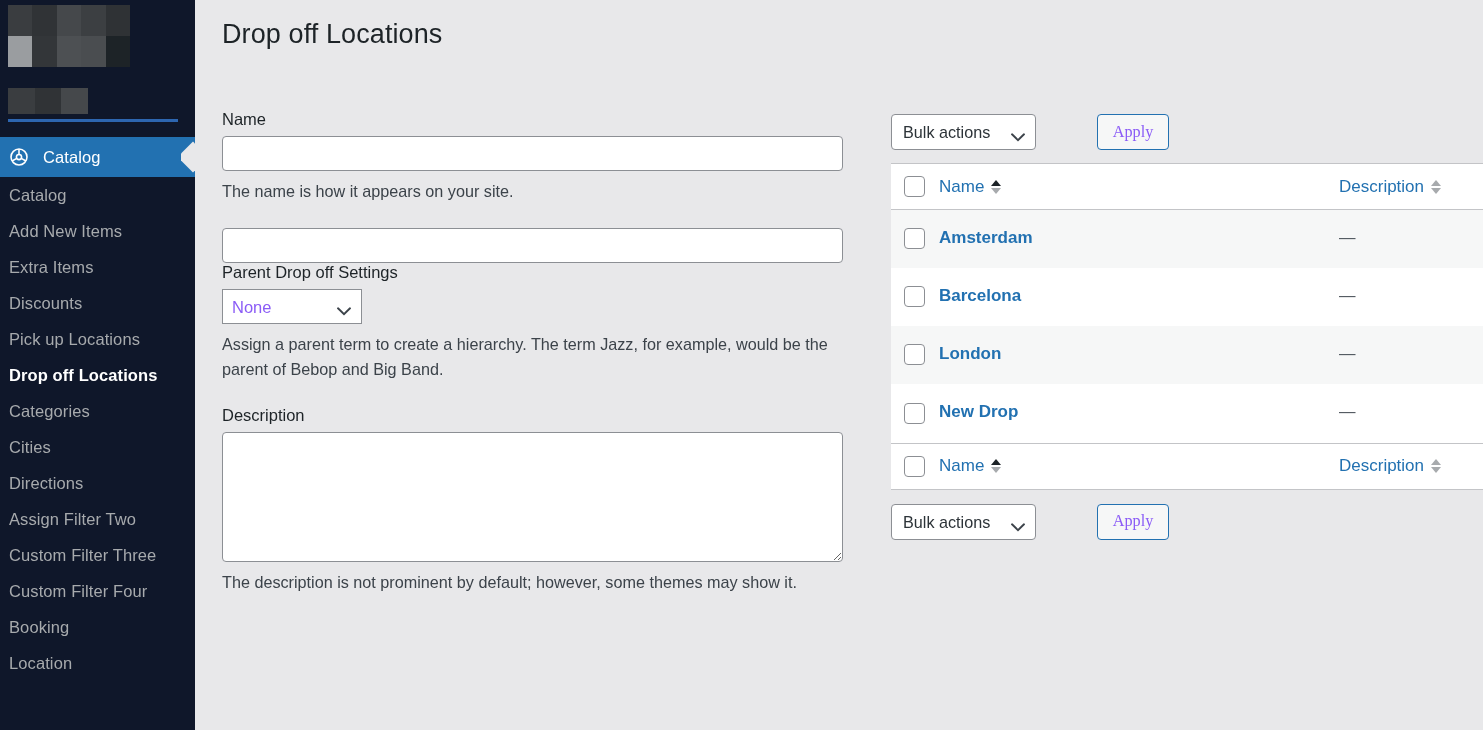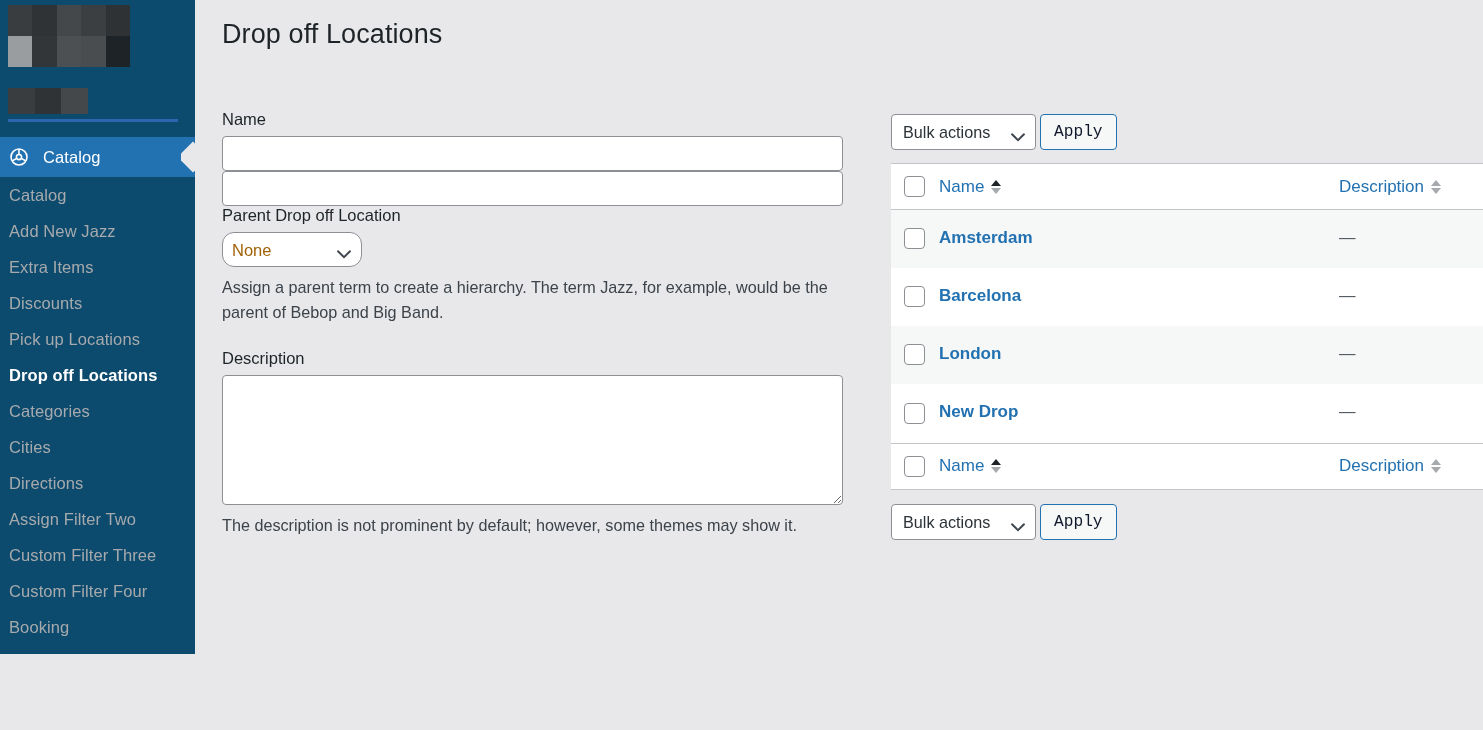--- a/index.html
+++ b/index.html
@@ -11,22 +11,22 @@
     background: #e8e8ea;
     font-family: "Liberation Sans", sans-serif;
     -webkit-font-smoothing: antialiased;
   }
 
   #app { position: relative; width: 1483px; height: 730px; }
 
   
   #sidebar {
     position: absolute; left: 0; top: 0;
-    width: 195px; height: 654px;
-    background: #0c4a6e;
+    width: 195px; height: 730px;
+    background: #0f172a;
     overflow: hidden;
   }
   .redact-block { position: absolute; }
   .redact-row { display: flex; }
   .rp { height: 100%; }
 
   #redact-top { left: 8px; top: 5px; width: 122px; height: 62px; }
   #redact-mid { left: 8px; top: 88px; width: 80px; height: 26px; }
   .blue-divider {
     position: absolute; left: 8px; top: 119px;
@@ -108,24 +108,24 @@
   .help-text {
     font-size: 16.2px; color: #3c434a; line-height: 25px;
     margin: 8px 0 24px 0; max-width: 625px;
   }
   .select-wrap { position: relative; display: inline-block; }
   .select-box {
     appearance: none; -webkit-appearance: none;
     width: 140px; height: 35px;
     background: #fff;
     border: 1px solid #8c8f94;
-    border-radius: 12px;
+    border-radius: 0;
     padding: 0 34px 0 9px;
     font-family: "Liberation Sans", sans-serif;
-    font-size: 16.5px; color: #a16207;
+    font-size: 16.5px; color: #8b5cf6;
     outline: none;
   }
   .select-caret {
     position: absolute; right: 11px; top: 13px;
     pointer-events: none;
   }
   .textarea-box {
     display: block;
     width: 621px; height: 130px;
     background: #fff;
@@ -135,42 +135,42 @@
     font-family: "Liberation Sans", sans-serif;
     font-size: 15px; color: #2c3338;
     outline: none; resize: vertical;
   }
 
   
   #table-col {
     position: absolute; left: 696px; top: 114px;
     width: 592px;
   }
-  .bulk-bar { display: flex; align-items: center; height: 36px; }
+  .bulk-bar { display: flex; align-items: center; height: 36px; gap: 48px; }
   .bulk-select-wrap { position: relative; display: inline-block; }
   .bulk-select {
     appearance: none; -webkit-appearance: none;
     height: 36px; width: 145px;
     background: #fff;
     border: 1px solid #8c8f94;
     border-radius: 4px;
     padding: 0 32px 0 11px;
     font-family: "Liberation Sans", sans-serif;
     font-size: 16.2px; color: #2c3338;
     outline: none;
   }
   .bulk-caret { position: absolute; right: 11px; top: 14px; pointer-events: none; }
   .apply-btn {
-    margin-left: 4px;
+    margin-left: 13px;
     height: 36px; min-width: 72px;
     background: #f6f7f7;
     border: 1px solid #2271b1;
     border-radius: 4px;
-    color: #0f172a;
-    font-family: Liberation Mono, monospace;
+    color: #8b5cf6;
+    font-family: Liberation Serif, serif;
     font-size: 16.2px;
     cursor: pointer;
     padding: 0 13px;
   }
 
   .wp-table {
     width: 787px;
     margin-top: 13px;
     border-collapse: collapse;
     background: #fff;
@@ -267,21 +267,21 @@
           <line x1="3.6" y1="16.8" x2="9.3" y2="13.6" stroke="#ffffff" stroke-width="1.9"></line>
           <line x1="20.4" y1="16.8" x2="14.7" y2="13.6" stroke="#ffffff" stroke-width="1.9"></line>
         </svg>
       </span>
       <span class="catalog-label">Catalog</span>
       <span id="catalog-arrow"></span>
     </div>
 
     <div id="submenu">
         <a class="submenu-item" href="#"><span>Catalog</span></a>
-        <a class="submenu-item" href="#"><span>Add New Jazz</span></a>
+        <a class="submenu-item" href="#"><span>Add New Items</span></a>
         <a class="submenu-item" href="#"><span>Extra Items</span></a>
         <a class="submenu-item" href="#"><span>Discounts</span></a>
         <a class="submenu-item" href="#"><span>Pick up Locations</span></a>
         <a class="submenu-item current" href="#"><span>Drop off Locations</span></a>
         <a class="submenu-item" href="#"><span>Categories</span></a>
         <a class="submenu-item" href="#"><span>Cities</span></a>
         <a class="submenu-item" href="#"><span>Directions</span></a>
         <a class="submenu-item" href="#"><span>Assign Filter Two</span></a>
         <a class="submenu-item" href="#"><span>Custom Filter Three</span></a>
         <a class="submenu-item" href="#"><span>Custom Filter Four</span></a>
@@ -292,24 +292,25 @@
 
   <div id="main">
 
     <h1 id="page-title">Drop off Locations</h1>
 
     <div id="form-col">
 
 
       <label class="field-label">Name</label>
       <input class="text-input" type="text" placeholder="" style="">
+      <p class="help-text">The name is how it appears on your site.</p>
 
       <input class="text-input" type="text" placeholder="" style="">
 
-      <label class="field-label">Parent Drop off Location</label>
+      <label class="field-label">Parent Drop off Settings</label>
       <span class="select-wrap">
         <select class="select-box">
           <option>None</option>
         </select>
         <span class="select-caret">
           <svg width="14" height="9" viewBox="0 0 14 9">
             <path d="M1 1.3 L7 7.2 L13 1.3" fill="none" stroke="#3c434a" stroke-width="1.9" stroke-linecap="round"></path>
           </svg>
         </span>
       </span>

